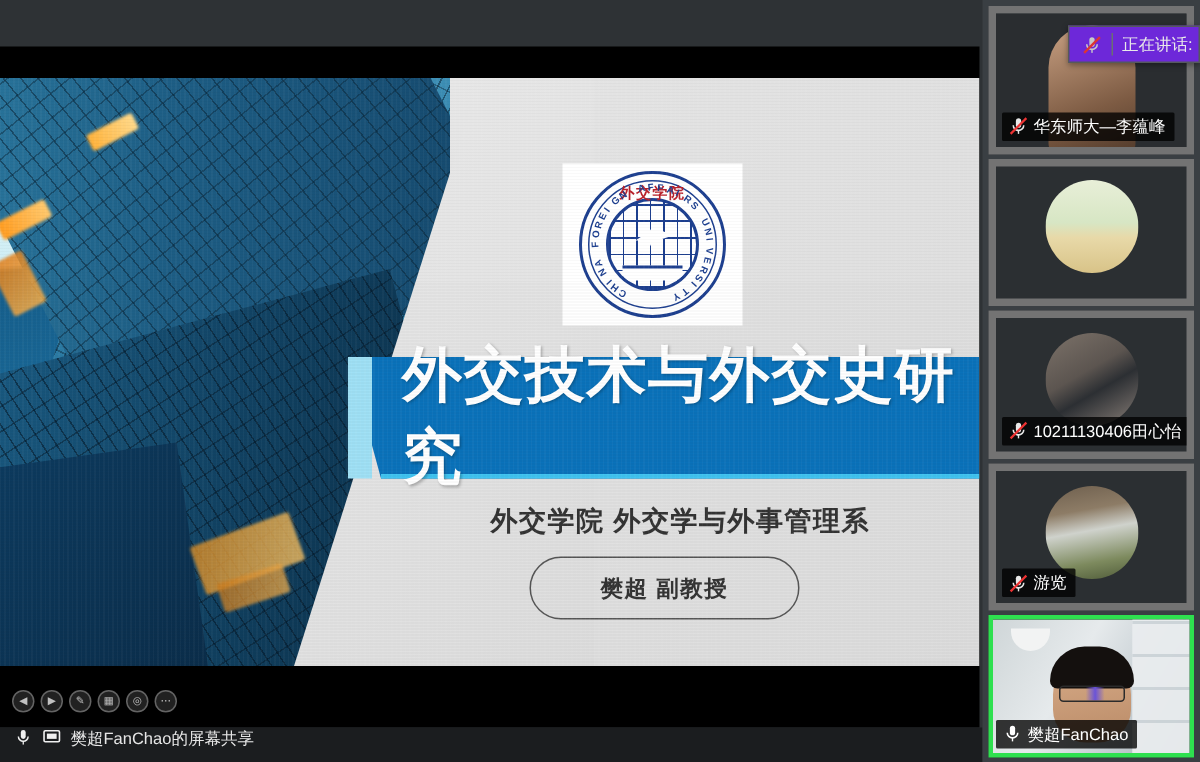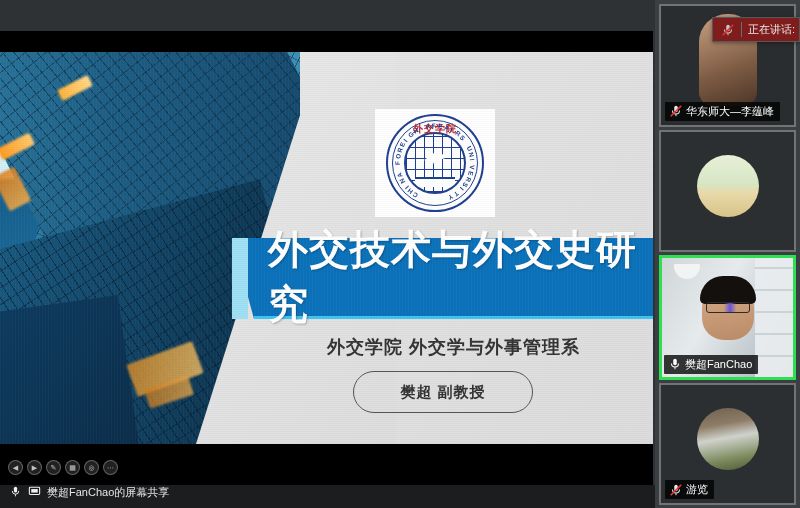--- a/index.html
+++ b/index.html
@@ -238,21 +238,21 @@
   
   #strip{
     width:145px; height:508px; flex:0 0 145px;
     background:#3a3f43;
     padding:4px 4px 3px 4px;
     display:flex; flex-direction:column; gap:3px;
     position:relative;
   }
   .tile{
     position:relative; flex:1 1 0; min-height:0;
-    background:#2b2f32; border:2px solid #737373;
+    background:#2b2f32; border:5px solid #737373;
     overflow:hidden;
   }
   .tile.speaking{ border:3px solid #2ee04f; }
   .tile-photo{ position:absolute; inset:0; }
   .avatar-round{
     position:absolute; left:50%; top:46%;
     transform:translate(-50%,-50%);
     width:62px; height:62px; border-radius:50%;
     overflow:hidden;
   }
@@ -272,21 +272,21 @@
   .host-badge{
     width:15px; height:15px; background:#f47b20;
     display:flex; align-items:center; justify-content:center;
     margin:-2px 1px -2px -4px;
   }
   .ico{ width:14px; height:14px; display:block; flex:0 0 14px; }
 
   
   #tooltip{
     position:absolute; right:0px; top:17px;
-    height:25px; background:#7f1d1d;
+    height:25px; background:#6d28d9;
     border:1px solid #55595d;
     display:flex; align-items:center; gap:6px;
     padding:0 4px 0 8px; z-index:30;
     box-shadow:0 1px 4px rgba(0,0,0,.4);
   }
   #tooltip .sep{ width:1px; height:15px; background:#6a6f73; }
   #tooltip .tt{ color:#e9e9e9; font-size:11px; white-space:nowrap; }
 
   
   .av-cat{ width:100%; height:100%;
@@ -440,52 +440,66 @@
       </div>
     </div>
 
 
     <div class="tile">
       <div class="avatar-round">
         <div class="av-field"></div>
       </div>
     </div>
 
+    <div class="tile">
+      <div class="avatar-round">
+        <div class="av-hands"></div>
+      </div>
+      <div class="nametag">
+        <svg class="ico" viewBox="0 0 24 24">
+          <rect x="9" y="3" width="6" height="11" rx="3" fill="#e8e8e8"></rect>
+          <path d="M6 11a6 6 0 0 0 12 0" stroke="#e8e8e8" stroke-width="1.8" fill="none"></path>
+          <rect x="11.2" y="17" width="1.6" height="4" fill="#e8e8e8"></rect>
+          <line x1="3" y1="21" x2="21" y2="3" stroke="#e33" stroke-width="2.6"></line>
+        </svg>
+        <span class="nm">10211130406田心怡</span>
+      </div>
+    </div>
+
+    <div class="tile">
+      <div class="avatar-round">
+        <div class="av-door"></div>
+      </div>
+      <div class="nametag">
+        <svg class="ico" viewBox="0 0 24 24">
+          <rect x="9" y="3" width="6" height="11" rx="3" fill="#e8e8e8"></rect>
+          <path d="M6 11a6 6 0 0 0 12 0" stroke="#e8e8e8" stroke-width="1.8" fill="none"></path>
+          <rect x="11.2" y="17" width="1.6" height="4" fill="#e8e8e8"></rect>
+          <line x1="3" y1="21" x2="21" y2="3" stroke="#e33" stroke-width="2.6"></line>
+        </svg>
+        <span class="nm">游览</span>
+      </div>
+    </div>
 
     <div class="tile speaking">
       <div class="tile-photo">
         <div class="ph-room"></div>
         <div class="ph-win"></div>
         <div class="ph-lamp"></div>
         <div class="ph-head"></div>
         <div class="ph-hair"></div>
         <div class="ph-glass"></div>
       </div>
       <div class="nametag">
         <svg class="ico" viewBox="0 0 24 24">
           <rect x="9" y="3" width="6" height="11" rx="3" fill="#ffffff"></rect>
           <path d="M6 11a6 6 0 0 0 12 0" stroke="#ffffff" stroke-width="1.8" fill="none"></path>
           <rect x="11.2" y="17" width="1.6" height="4" fill="#ffffff"></rect>
         </svg>
         <span class="nm">樊超FanChao</span>
-      </div>
-    </div>
-
-    <div class="tile">
-      <div class="avatar-round">
-        <div class="av-door"></div>
-      </div>
-      <div class="nametag">
-        <svg class="ico" viewBox="0 0 24 24">
-          <rect x="9" y="3" width="6" height="11" rx="3" fill="#e8e8e8"></rect>
-          <path d="M6 11a6 6 0 0 0 12 0" stroke="#e8e8e8" stroke-width="1.8" fill="none"></path>
-          <rect x="11.2" y="17" width="1.6" height="4" fill="#e8e8e8"></rect>
-          <line x1="3" y1="21" x2="21" y2="3" stroke="#e33" stroke-width="2.6"></line>
-        </svg>
-        <span class="nm">游览</span>
       </div>
     </div>
 
   </div>
 
   <div id="tooltip">
     <svg class="ico" viewBox="0 0 24 24">
       <rect x="9" y="3" width="6" height="11" rx="3" fill="#c8c8c8"></rect>
       <path d="M6 11a6 6 0 0 0 12 0" stroke="#c8c8c8" stroke-width="1.8" fill="none"></path>
       <rect x="11.2" y="17" width="1.6" height="4" fill="#c8c8c8"></rect>

